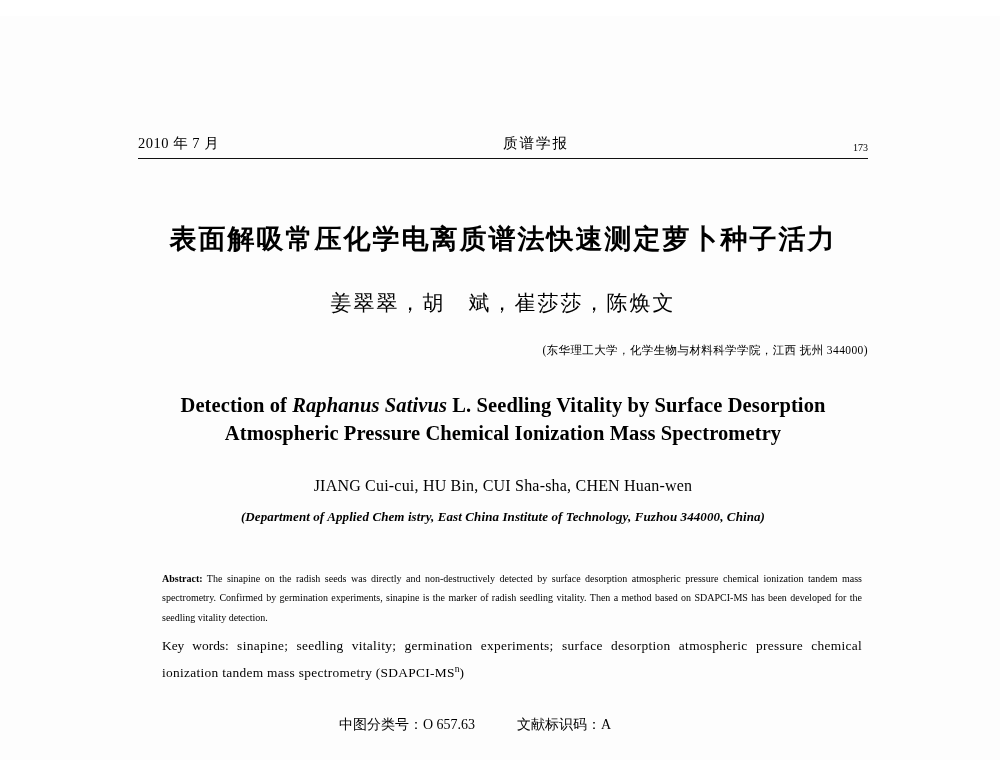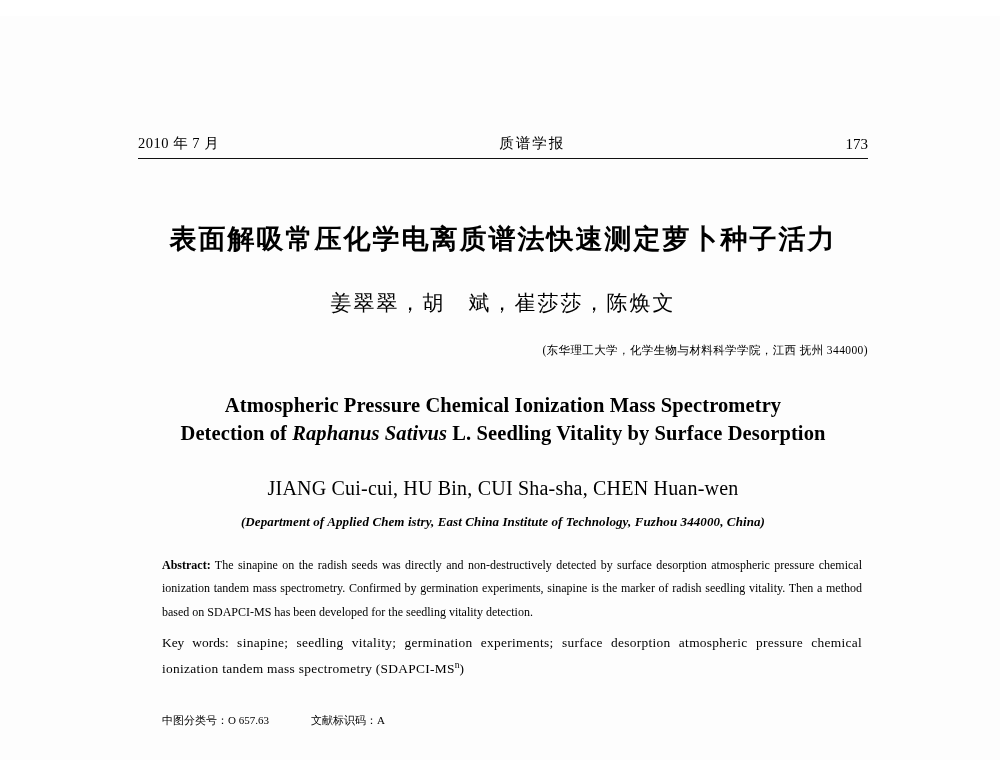--- a/index.html
+++ b/index.html
@@ -44,21 +44,21 @@
     letter-spacing: 0.5px;
   }
   .runhead .rh-center {
     flex: 1 1 auto;
     text-align: center;
     letter-spacing: 2px;
     font-size: 14.5px;
   }
   .runhead .rh-right {
     flex: 0 0 auto;
-    font-size: 15px;
+    font-size: 10px;
   }
 
   
   .cn-title {
     text-align: center;
     font-size: 27px;
     font-weight: bold;
     letter-spacing: 2px;
     margin-top: 62px;
     line-height: 1.35;
@@ -83,38 +83,38 @@
     font-size: 20.5px;
     line-height: 1.33;
     margin-top: 34px;
     letter-spacing: 0.1px;
   }
   .en-title .ital {
     font-style: italic;
   }
   .en-authors {
     text-align: center;
-    font-size: 20px;
+    font-size: 16px;
     margin-top: 30px;
     letter-spacing: 0.2px;
   }
   .en-affil {
     text-align: center;
     font-size: 13px;
     font-style: italic;
     font-weight: bold;
     margin-top: 14px;
     letter-spacing: 0.1px;
     font-family: Liberation Serif, serif;
   }
 
   
   .abstract {
-    margin-top: 24px;
-    font-size: 12px;
+    margin-top: 44px;
+    font-size: 10px;
     line-height: 1.95;
     text-align: justify;
     padding: 0 6px 0 24px;
   }
   .abstract .lead {
     font-weight: bold;
   }
   .keywords {
     margin-top: 6px;
     font-size: 13.4px;
@@ -129,25 +129,26 @@
     letter-spacing: 0.3px;
   }
   sup {
     font-size: 0.72em;
     vertical-align: super;
   }
 
   
   .class-row {
     margin-top: 30px;
-    font-size: 11px;
+    font-size: 14px;
     padding-left: 24px;
     display: flex;
     gap: 0;
     white-space: nowrap;
+    justify-content: center;
   }
   .class-row .seg {
     display: inline-block;
   }
   .class-row .seg.s1 { margin-right: 42px; }
   .class-row .seg.s2 { margin-right: 80px; }
   .class-row .lbl { font-weight: normal; }
   .class-row .val { font-weight: normal; }
   .bold { font-weight: bold; }
 </style>
@@ -161,22 +162,22 @@
       <span class="rh-left">2010 年 7 月</span>
       <span class="rh-center">质谱学报</span>
       <span class="rh-right">173</span>
     </div>
 
     <div class="cn-title">表面解吸常压化学电离质谱法快速测定萝卜种子活力</div>
     <div class="cn-authors">姜翠翠，胡　斌，崔莎莎，陈焕文</div>
     <div class="cn-affil">(东华理工大学，化学生物与材料科学学院，江西 抚州 344000)</div>
 
     <div class="en-title">
+      <div><span>Detection of </span><span class="ital">Raphanus Sativus</span><span> L. Seedling Vitality by Surface Desorption</span></div>
       <div>Atmospheric Pressure Chemical Ionization Mass Spectrometry</div>
-      <div><span>Detection of </span><span class="ital">Raphanus Sativus</span><span> L. Seedling Vitality by Surface Desorption</span></div>
     </div>
     <div class="en-authors">JIANG Cui-cui, HU Bin, CUI Sha-sha, CHEN Huan-wen</div>
     <div class="en-affil">(Department of Applied Chem istry, East China Institute of Technology, Fuzhou 344000, China)</div>
 
     <div class="abstract">
       <span class="lead">Abstract:</span><span> The sinapine on the radish seeds was directly and non-destructively detected by surface desorption atmospheric pressure chemical ionization tandem mass spectrometry. Confirmed by germination experiments, sinapine is the marker of radish seedling vitality. Then a method based on SDAPCI-MS has been developed for the seedling vitality detection.</span>
     </div>
 
     <div class="keywords">
       <span class="lead">Key words:</span><span class="kw-line"> sinapine; seedling vitality; germination experiments; surface desorption atmospheric pressure chemical ionization tandem mass spectrometry (SDAPCI-MS</span><sup>n</sup><span>)</span>

